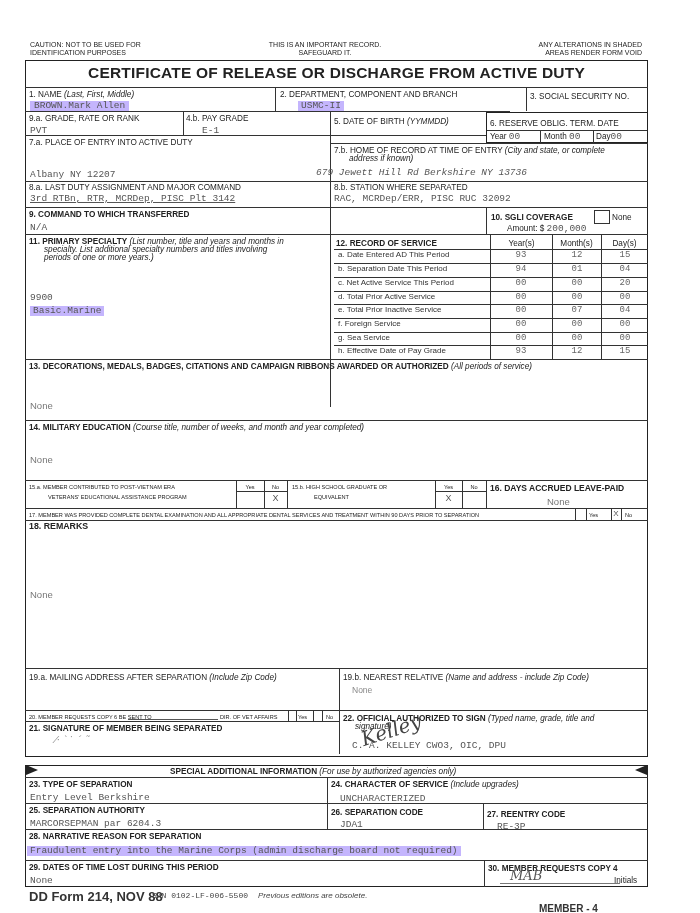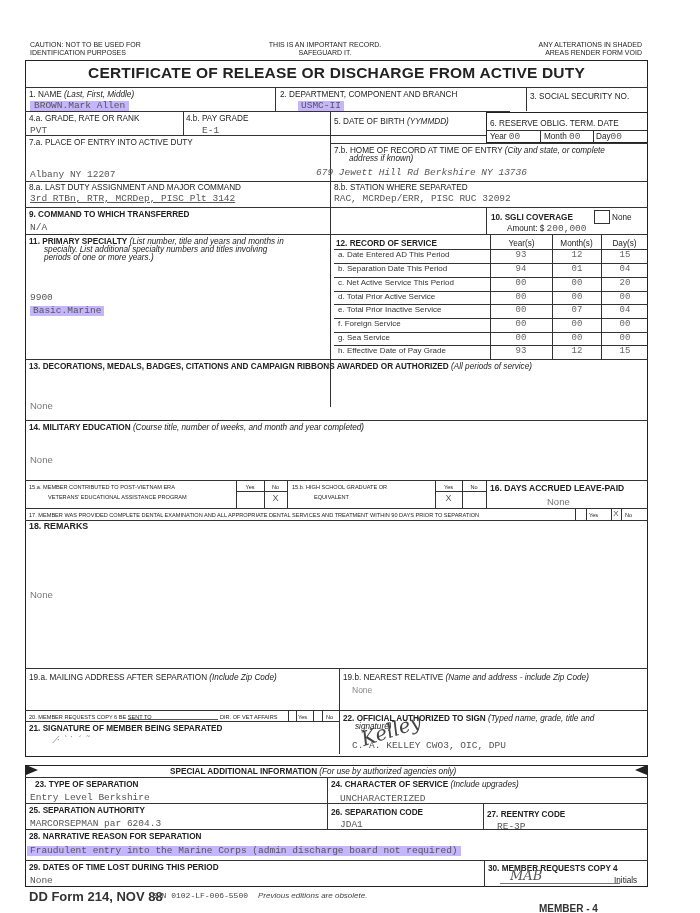--- a/index.html
+++ b/index.html
@@ -45,21 +45,21 @@
 <div class="lbl" style="left:29px;top:90px;"><span>1. NAME</span> <i>(Last, First, Middle)</i></div>
 <div class="val hl" style="left:30px;top:101px;padding:0 4px;">BROWN.Mark Allen</div>
 <div class="vline" style="left:275px;top:87px;height:24px;"></div>
 <div class="lbl" style="left:280px;top:90px;">2. DEPARTMENT, COMPONENT AND BRANCH</div>
 <div class="val hl" style="left:298px;top:101px;padding:0 3px;">USMC-II</div>
 <div class="vline" style="left:526px;top:87px;height:24px;"></div>
 <div class="lbl" style="left:530px;top:92px;text-decoration:none;">3. SOCIAL SECURITY NO.</div>
 <div class="val" style="left:540px;top:103px;"></div>
 
 <div class="hline" style="left:25px;top:111px;width:485px;"></div>
-<div class="lbl" style="left:29px;top:114px;">4.a. GRADE, RATE OR RANK</div>
+<div class="lbl" style="left:29px;top:114px;">9.a. GRADE, RATE OR RANK</div>
 <div class="val" style="left:30px;top:126px;">PVT</div>
 <div class="vline" style="left:183px;top:111px;height:24px;"></div>
 <div class="lbl" style="left:186px;top:114px;">4.b. PAY GRADE</div>
 <div class="val" style="left:202px;top:126px;">E-1</div>
 <div class="vline" style="left:330px;top:111px;height:24px;"></div>
 <div class="lbl" style="left:334px;top:117px;"><span>5. DATE OF BIRTH</span> <i>(YYMMDD)</i></div>
 <div class="val" style="left:340px;top:127px;"></div>
 <div class="vline" style="left:486px;top:111px;height:24px;"></div>
 <div class="box" style="left:486px;top:112px;width:162px;height:31px;border-width:1.4px;"></div>
 <div class="lbl" style="left:490px;top:119px;">6. RESERVE OBLIG. TERM. DATE</div>
@@ -245,21 +245,21 @@
 <div class="box" style="left:25px;top:765px;width:623px;height:122px;"></div>
 <svg class="abs" style="left:26px;top:765px;" width="12" height="10">
     <polygon points="0,0 12,5 0,10" fill="#222"></polygon>
   </svg>
 <svg class="abs" style="left:635px;top:765px;" width="12" height="10">
     <polygon points="12,0 0,5 12,10" fill="#222"></polygon>
   </svg>
 <div class="lbl" style="left:170px;top:767px;"><span class="lblb">SPECIAL ADDITIONAL INFORMATION</span> <i>(For use by authorized agencies only)</i></div>
 <div class="hline" style="left:25px;top:777px;width:623px;"></div>
 
-<div class="lbl lblb" style="left:29px;top:780px;margin-left:6px;">23. TYPE OF SEPARATION</div>
+<div class="lbl lblb" style="left:29px;top:780px;">23. TYPE OF SEPARATION</div>
 <div class="val" style="left:30px;top:793px;">Entry Level Berkshire</div>
 <div class="vline" style="left:327px;top:777px;height:52px;"></div>
 <div class="lbl" style="left:331px;top:780px;"><span class="lblb">24. CHARACTER OF SERVICE</span> <i>(Include upgrades)</i></div>
 <div class="val" style="left:340px;top:794px;">UNCHARACTERIZED</div>
 
 <div class="hline" style="left:25px;top:803px;width:623px;"></div>
 <div class="lbl lblb" style="left:29px;top:806px;">25. SEPARATION AUTHORITY</div>
 <div class="val" style="left:30px;top:819px;">MARCORSEPMAN par 6204.3</div>
 <div class="lbl lblb" style="left:331px;top:808px;">26. SEPARATION CODE</div>
 <div class="val" style="left:340px;top:820px;">JDA1</div>

